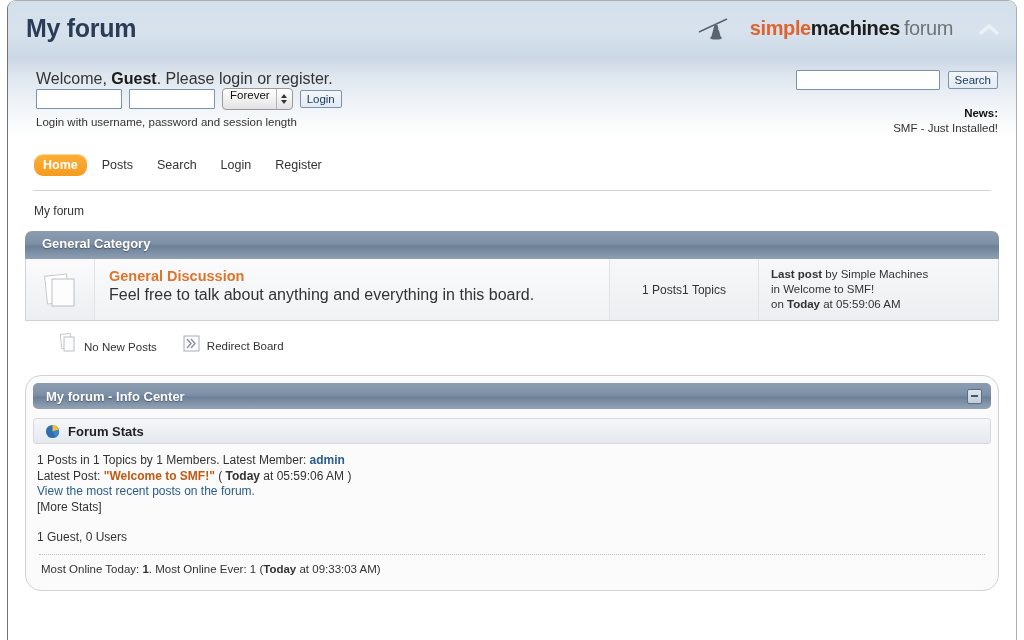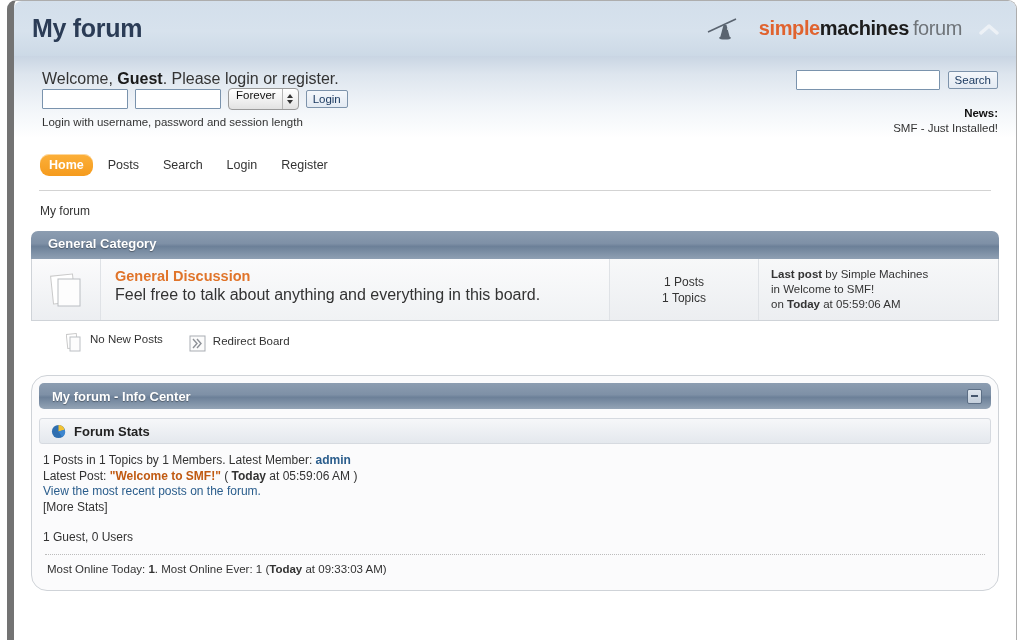--- a/index.html
+++ b/index.html
@@ -12,21 +12,21 @@
     font-size: 12px;
     color: #333333;
     overflow: hidden;
   }
 
   
   .page {
     width: 1010px;
     margin: 0 auto;
     background: #ffffff;
-    border-left: 7px solid #737373;
+    border-left: 1px solid #737373;
     border-right: 1px solid #adadad;
     border-top: 1px solid #adadad;
     border-radius: 9px 9px 0 0;
     box-sizing: border-box;
     position: relative;
     min-height: 640px;
   }
 
   
   .header-bar {
@@ -43,21 +43,21 @@
     font-size: 25px;
     font-weight: bold;
     color: #2b3c56;
     letter-spacing: -0.3px;
     flex: 1;
   }
   .brand {
     display: flex;
     align-items: center;
     gap: 9px;
-    margin-right: 14px;
+    margin-right: 23px;
   }
   .brand-logo { display:block; }
   .brand-text { font-size: 20px; letter-spacing: -0.4px; }
   .brand-simple { color: #e0632f; font-weight: bold; }
   .brand-machines { color: #1d1d1d; font-weight: bold; }
   .brand-forum { color: #6f7479; font-weight: normal; margin-left: 4px;}
   .collapse-chevron {
     width: 26px; height: 22px;
     display: flex; align-items: center; justify-content: center;
     opacity: .55;
@@ -210,21 +210,21 @@
     color: #e0742a;
     font-size: 14.5px;
     font-weight: bold;
     margin-bottom: 2px;
     cursor: pointer;
   }
   .board-desc { font-size: 16px; color: #333; }
   .board-stats {
     width: 148px;
     border-left: 1px solid #dfe2e6;
-    display: flex; flex-direction: column; justify-content: center;
+    display: flex; flex-direction: row; justify-content: center;
     align-items: center;
     font-size: 12px; color: #333;
     line-height: 16px;
     background: linear-gradient(to bottom,#f7f8f9 0%,#eceef1 100%);
   }
   .board-lastpost {
     width: 240px;
     border-left: 1px solid #dfe2e6;
     padding: 8px 10px 8px 12px;
     font-size: 11.5px;
@@ -233,21 +233,21 @@
     background: linear-gradient(to bottom,#f7f8f9 0%,#eceef1 100%);
     box-sizing: border-box;
   }
 
   .legend {
     display: flex; align-items: center; gap: 8px;
     padding: 12px 0 0 35px;
     font-size: 11.5px;
     color: #333;
   }
-  .legend-item { display:flex; align-items:flex-start; gap:7px; margin-right: 18px; }
+  .legend-item { display:flex; align-items:flex-end; gap:7px; margin-right: 18px; }
 
   
   .infocenter {
     margin: 22px 17px 0 17px;
     border: 1px solid #cfd3d8;
     border-radius: 16px;
     background: #fbfbfc;
     padding: 7px;
     box-sizing: border-box;
   }

